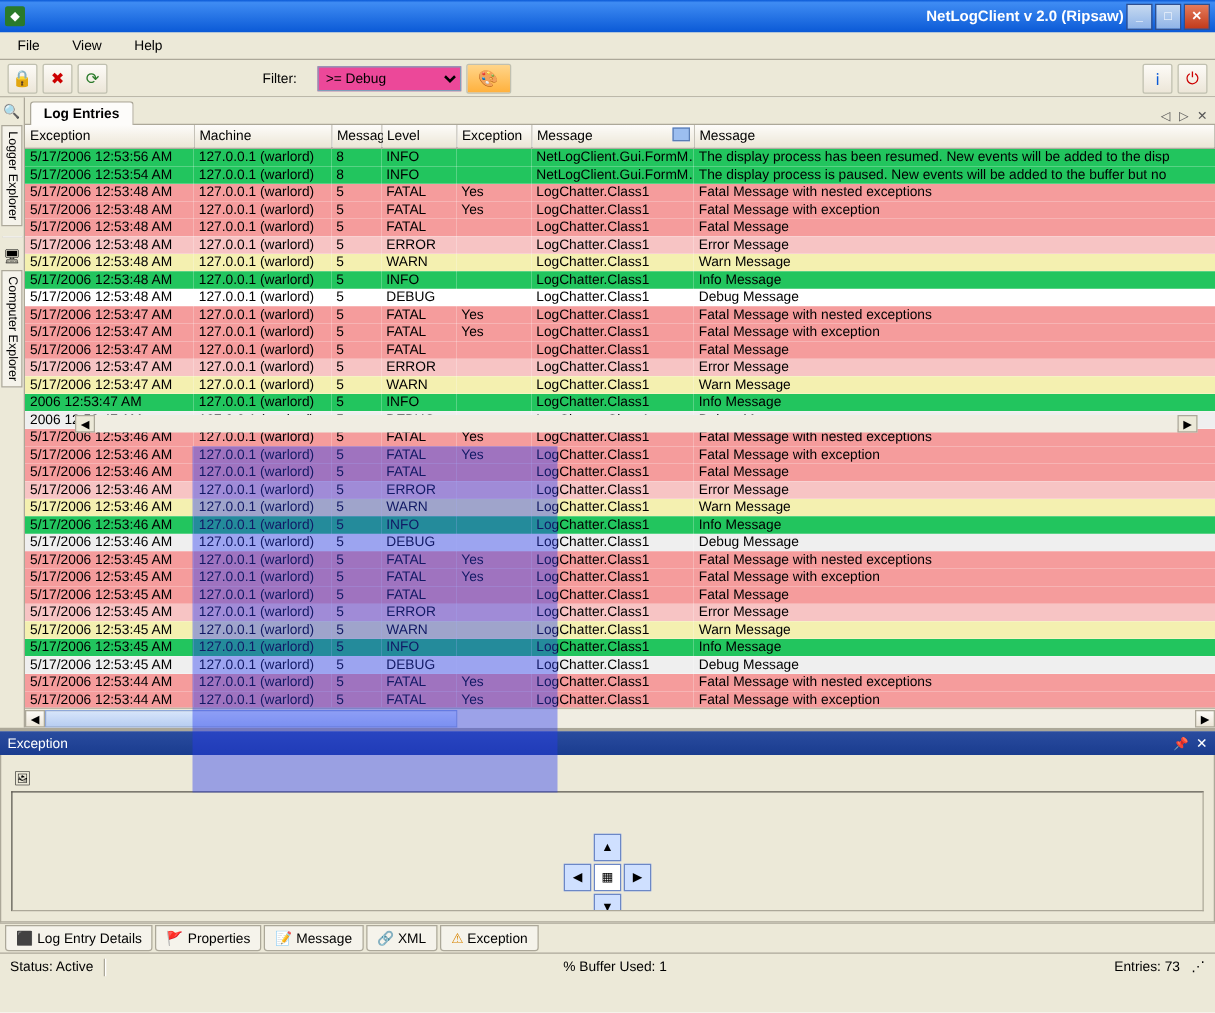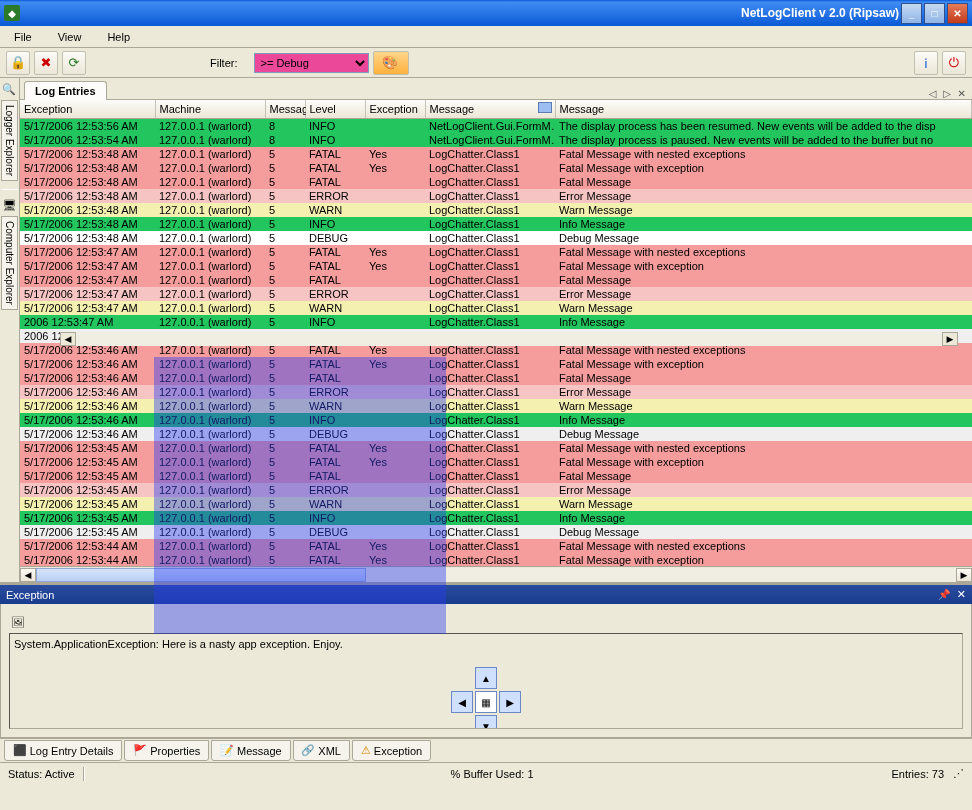--- a/index.html
+++ b/index.html
@@ -462,21 +462,20 @@
     <span class="spacer"></span>
     <span class="pin-icon">📌</span>
     <span>✕</span>
   </div>
   <div class="exc-body">
     <div class="exc-text-row">
       <span>🖼</span>
     </div>
     <div class="exc-inner-border">
       <div style="display:flex;gap:20px">
-        <span>System.ApplicationException: Here is a nasty app exception.  Enjoy.</span>
       </div>
       <div class="nav-dock">
         <span class="nav-btn"></span>
           <span class="nav-btn">▲</span>
           <span class="nav-btn"></span>
         <span class="nav-btn">◀</span>
           <span class="nav-btn" style="background:#fff">▦</span>
           <span class="nav-btn">▶</span>
         <span class="nav-btn"></span>
           <span class="nav-btn">▼</span>

